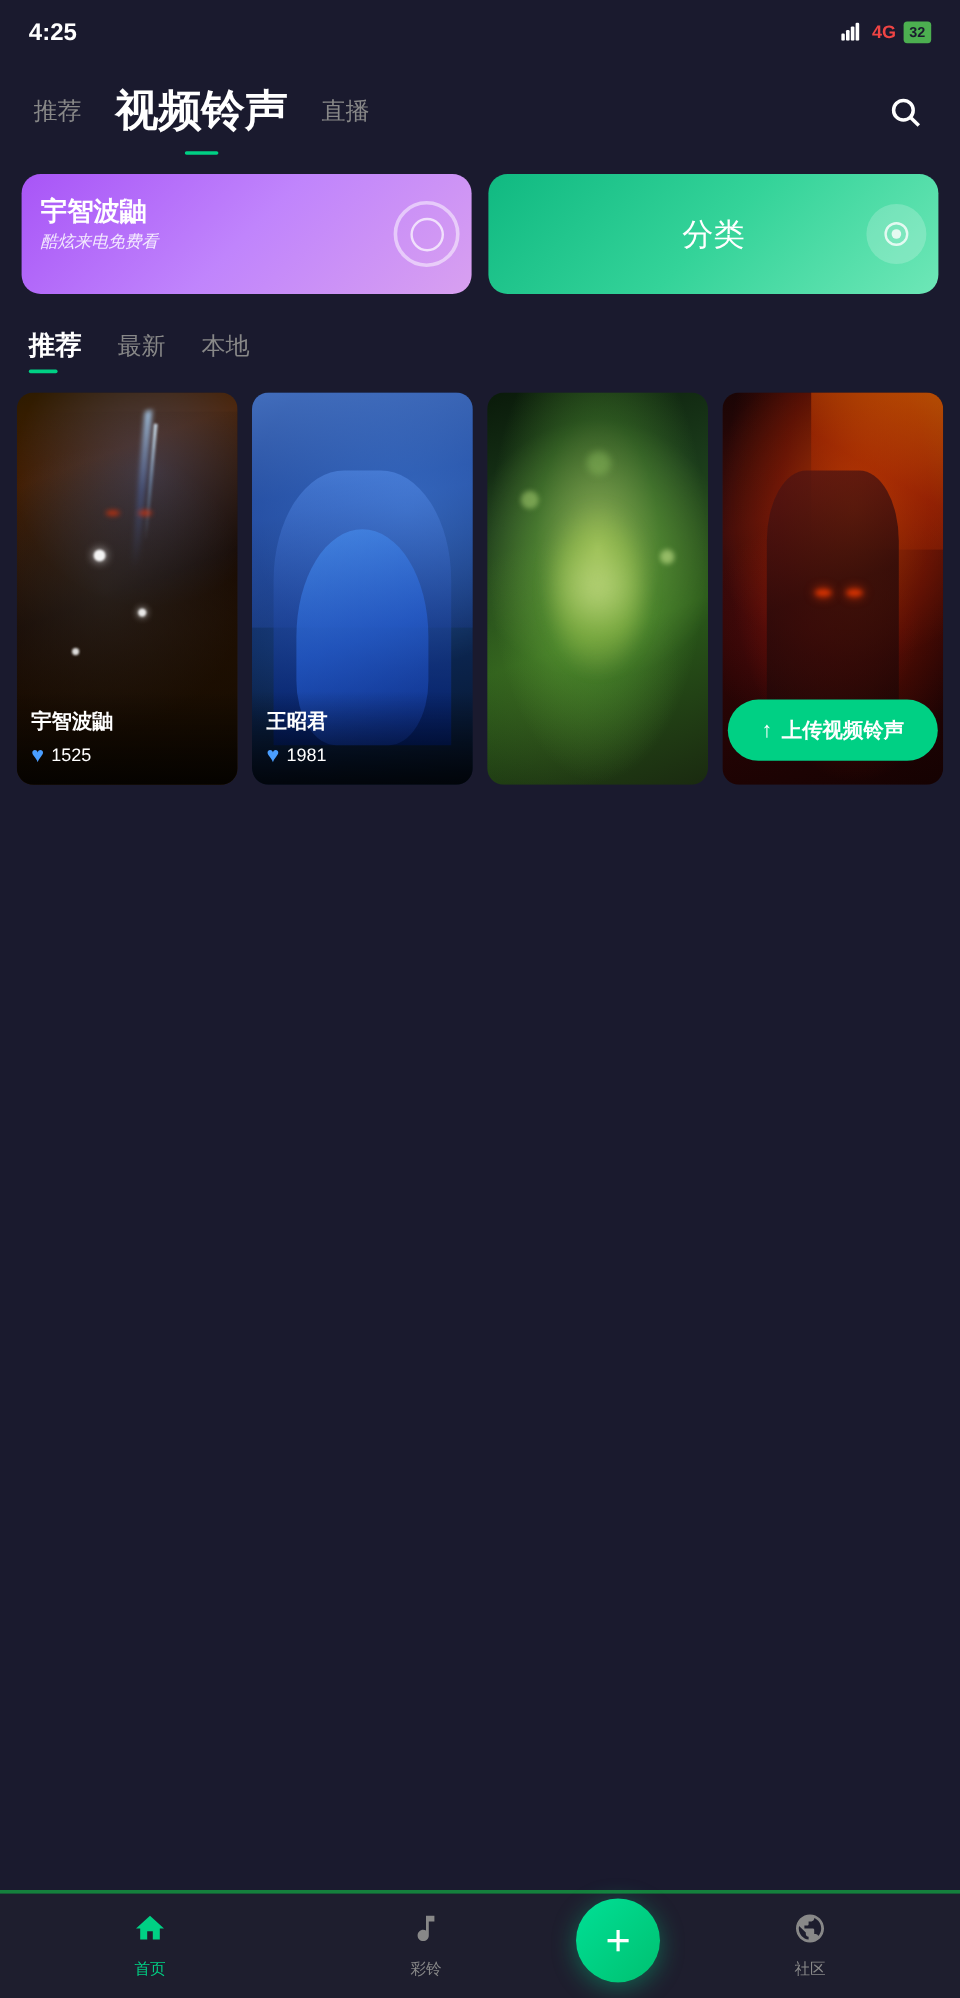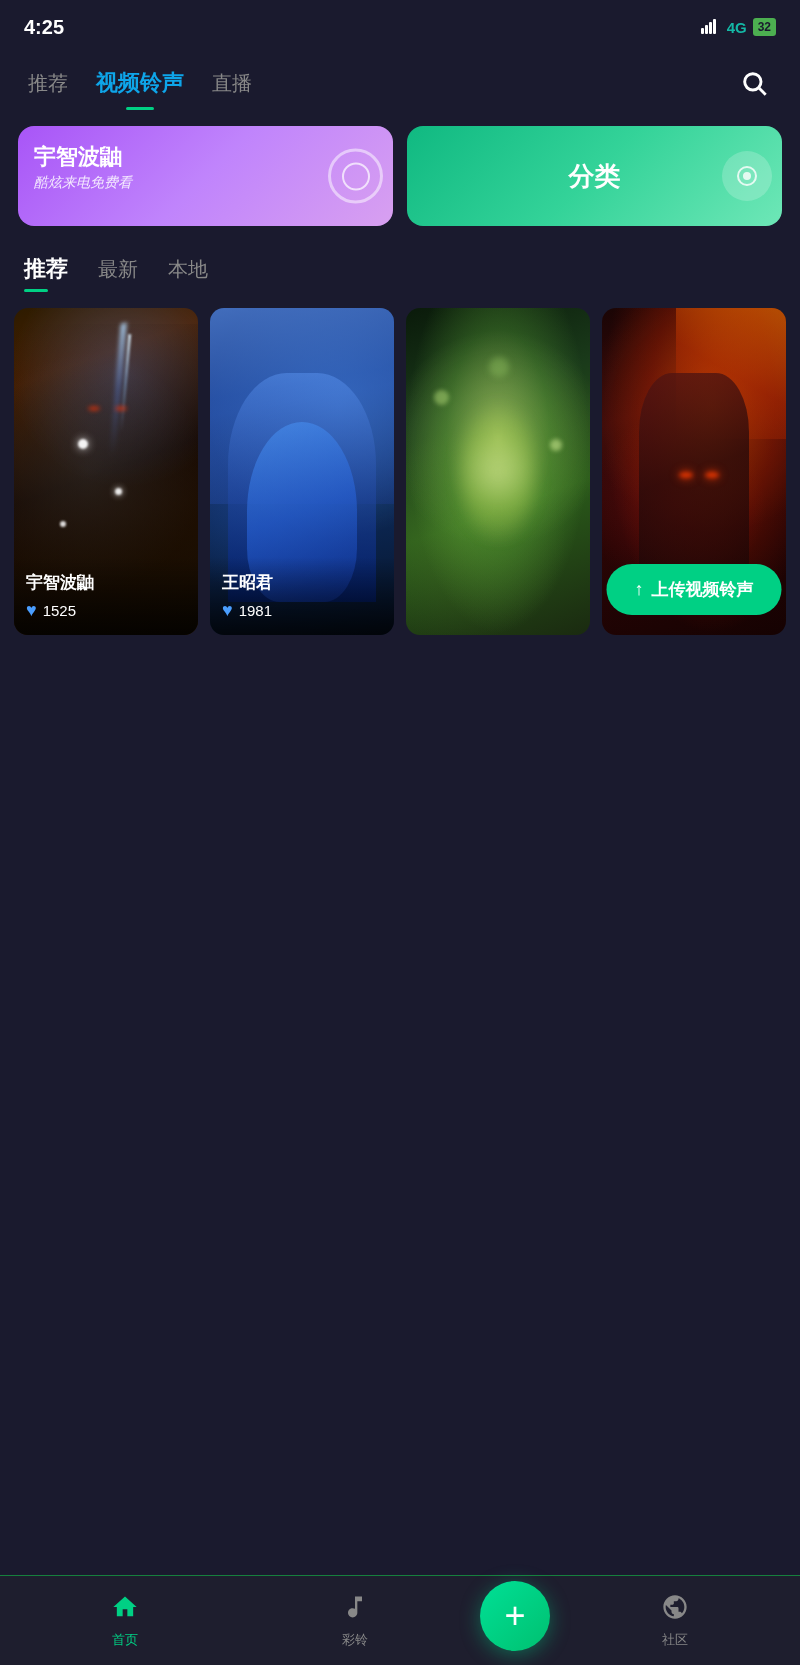--- a/index.html
+++ b/index.html
@@ -27,21 +27,21 @@
       font-weight: 600;
       color: #ffffff;
     }
     .status-icons {
       display: flex;
       align-items: center;
       gap: 6px;
     }
     .status-icon {
       font-size: 14px;
-      color: #14b8a6;
+      color: #ef4444;
     }
     .battery-icon {
       display: flex;
       align-items: center;
       background: #4CAF50;
       color: #1a1a2e;
       font-size: 12px;
       font-weight: 700;
       padding: 2px 5px;
       border-radius: 3px;
@@ -62,23 +62,23 @@
       flex: 1;
     }
     .nav-tab {
       font-size: 20px;
       color: #888888;
       padding: 8px 4px;
       cursor: pointer;
       position: relative;
     }
     .nav-tab.active {
-      font-size: 22px;
+      font-size: 36px;
       font-weight: 700;
-      color: #0ea5e9;
+      color: #ffffff;
     }
     .nav-tab.active::after {
       content: '';
       position: absolute;
       bottom: -4px;
       left: 50%;
       transform: translateX(-50%);
       width: 28px;
       height: 3px;
       background: #00d084;
@@ -168,21 +168,21 @@
       position: absolute;
       right: 10px;
       top: 50%;
       transform: translateY(-50%);
       display: flex;
       align-items: center;
       justify-content: center;
     }
     .green-card-text {
       font-size: 26px;
-      font-weight: 700;
+      font-weight: 400;
       color: #ffffff;
       position: relative;
       z-index: 1;
     }
 
     
     .content-tabs {
       display: flex;
       align-items: center;
       gap: 30px;
@@ -329,21 +329,21 @@
     }
 
     
     .bottom-nav {
       position: fixed;
       bottom: 0;
       left: 0;
       width: 800px;
       height: 90px;
       background: #1e1e2e;
-      border-top: 1px solid #15803d;
+      border-top: 3px solid #15803d;
       display: flex;
       align-items: center;
       justify-content: space-around;
       padding: 0 10px;
     }
     .nav-item {
       display: flex;
       flex-direction: column;
       align-items: center;
       gap: 4px;

